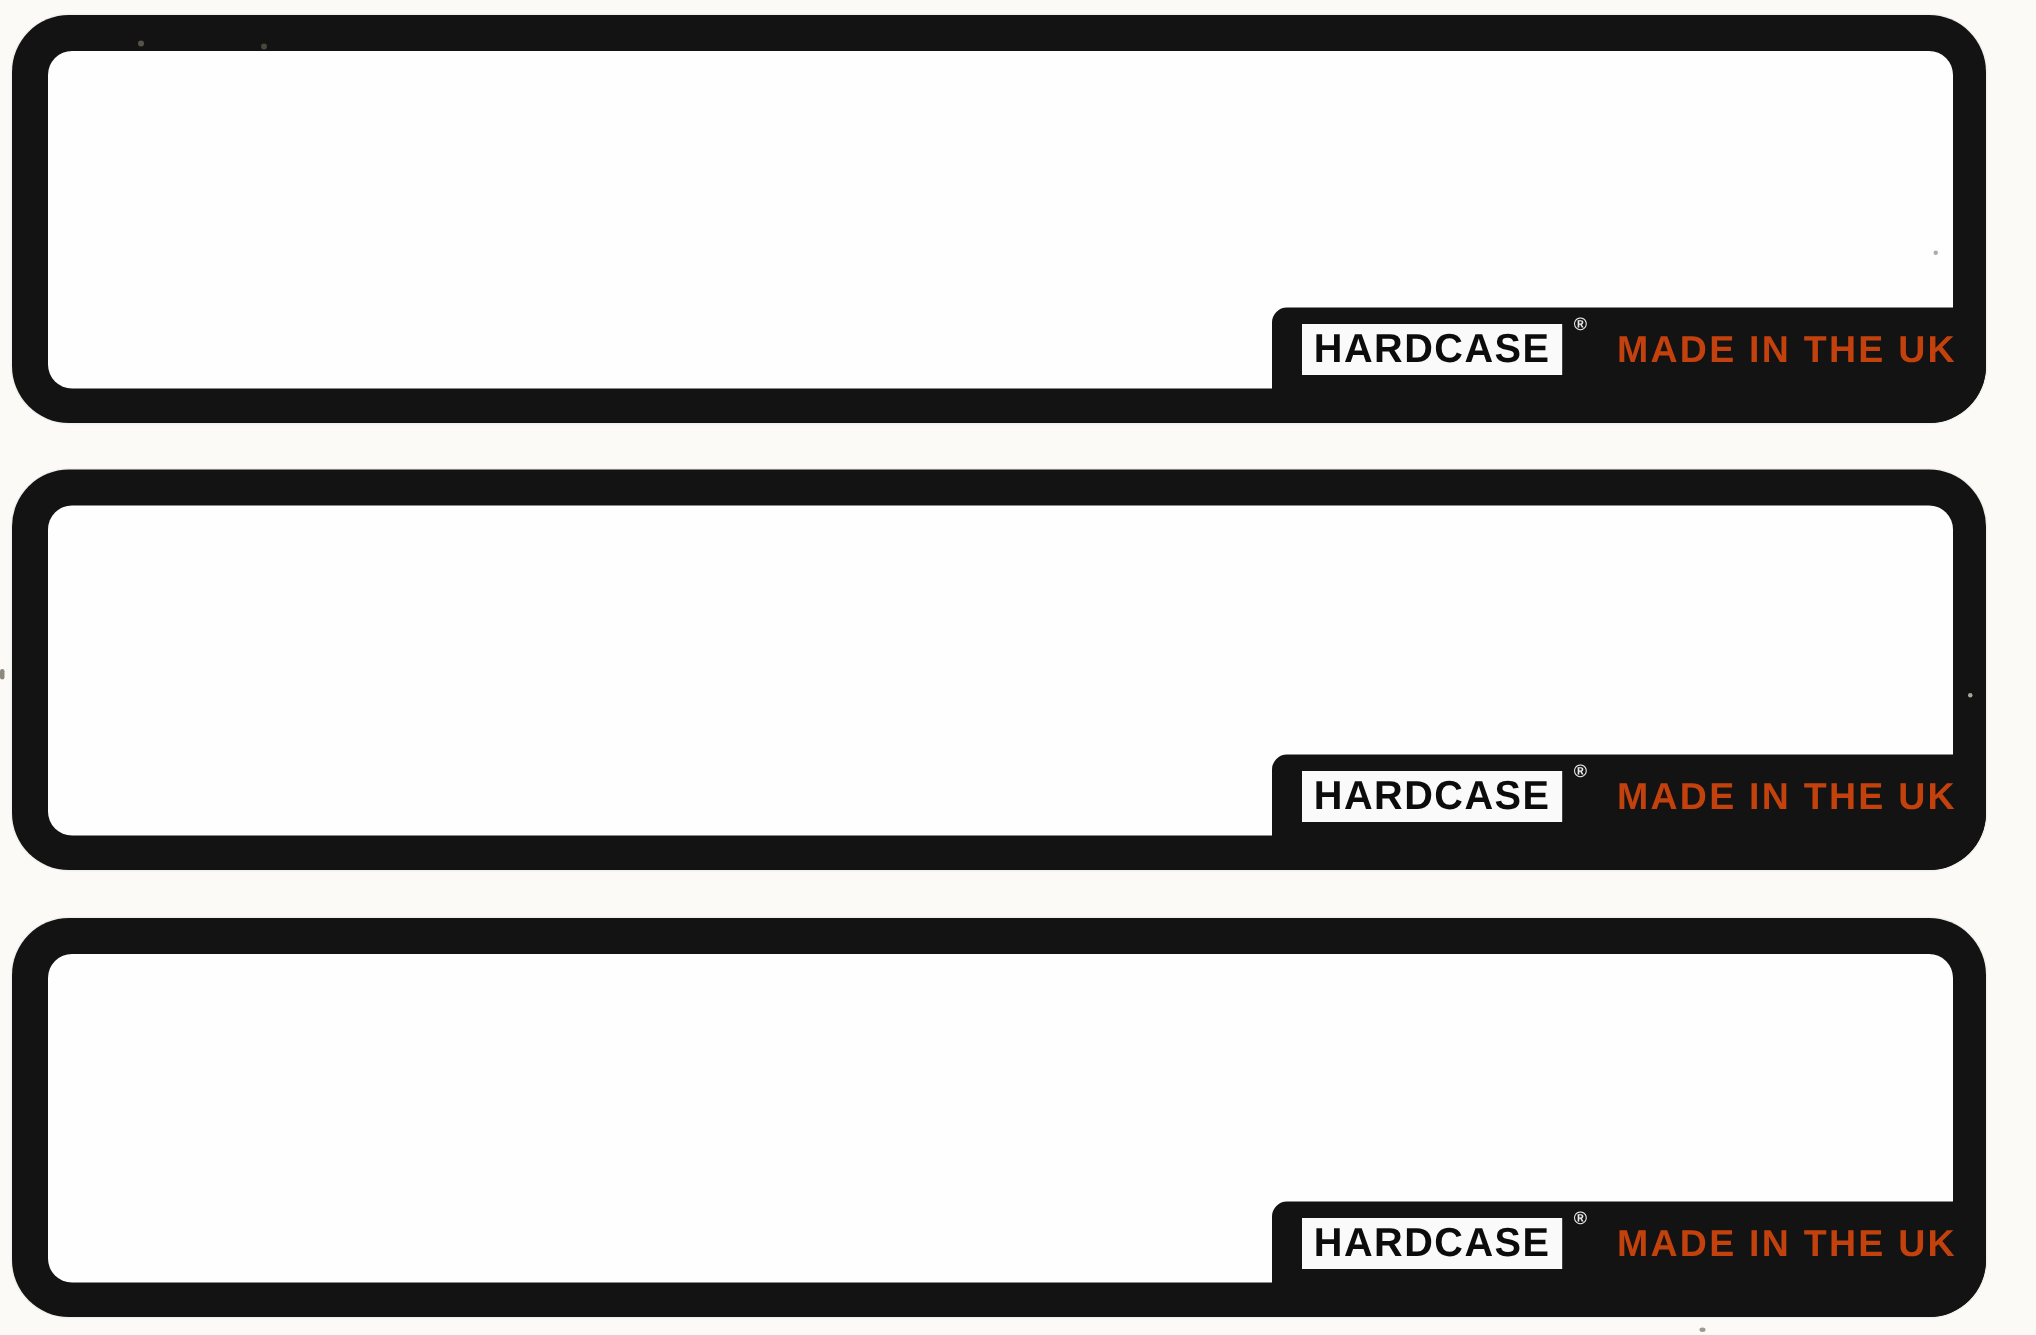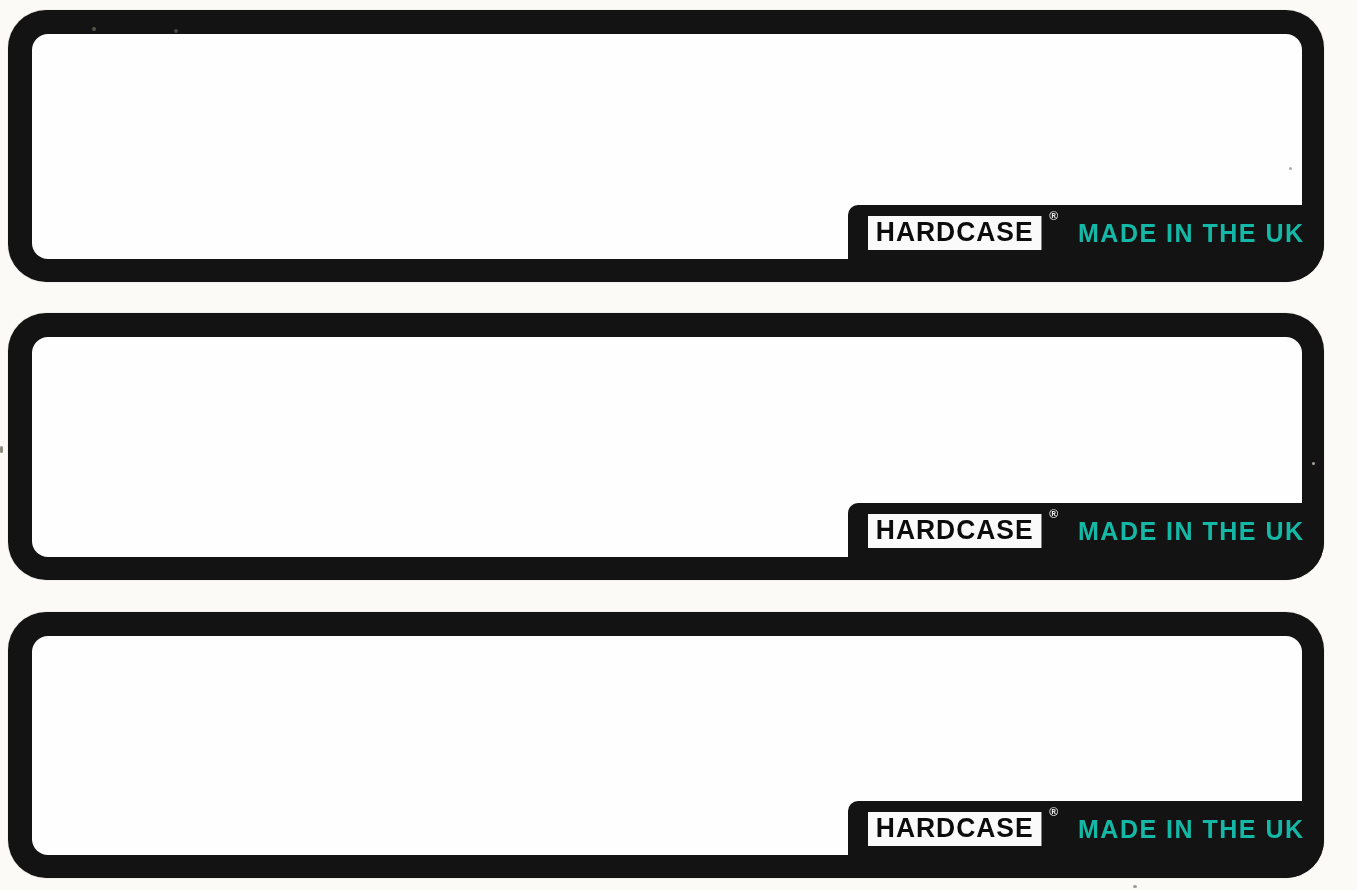--- a/index.html
+++ b/index.html
@@ -75,21 +75,21 @@
   .reg-mark {
     position: absolute;
     top: -6px;
     right: -13px;
     color: #ececec;
     font-size: 12px;
     font-weight: bold;
     line-height: 1;
   }
   .origin-text {
-    color: #14b8a6;
+    color: #c2410c;
     font-weight: bold;
     font-size: 25px;
     letter-spacing: 1.5px;
     white-space: nowrap;
     margin-left: 33px;
     flex: 0 0 auto;
   }
 
   
   .speck {

